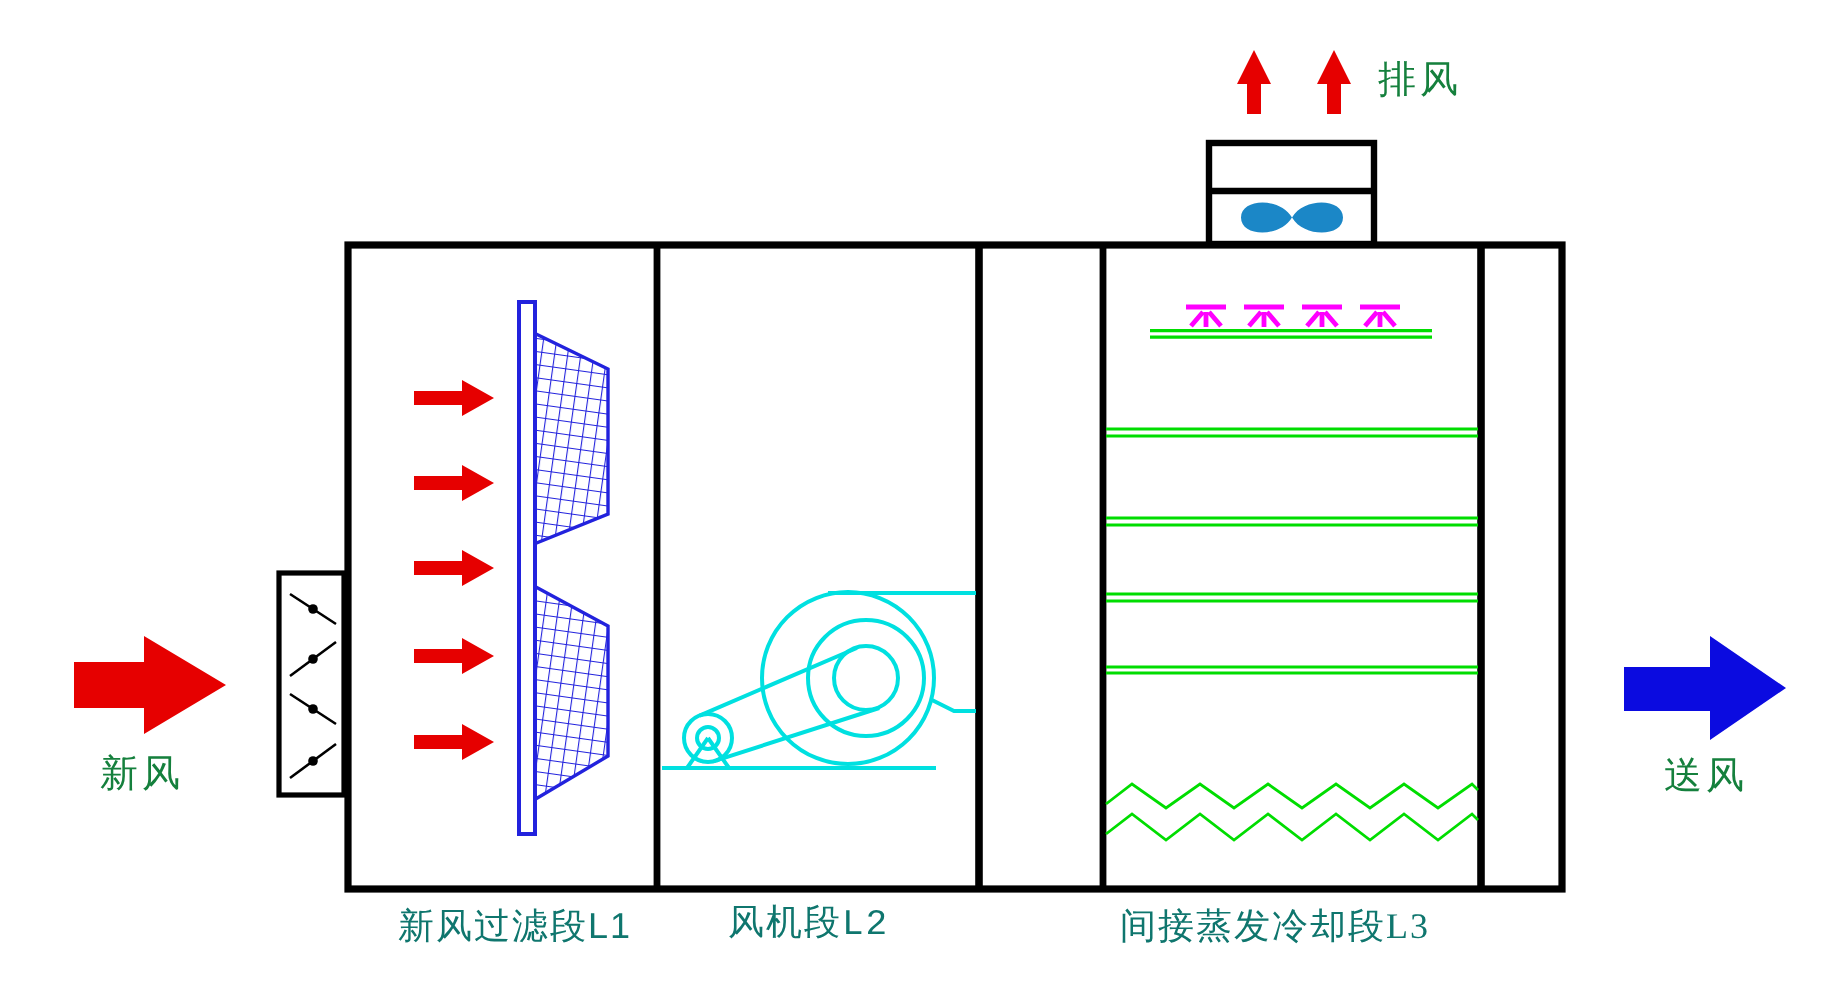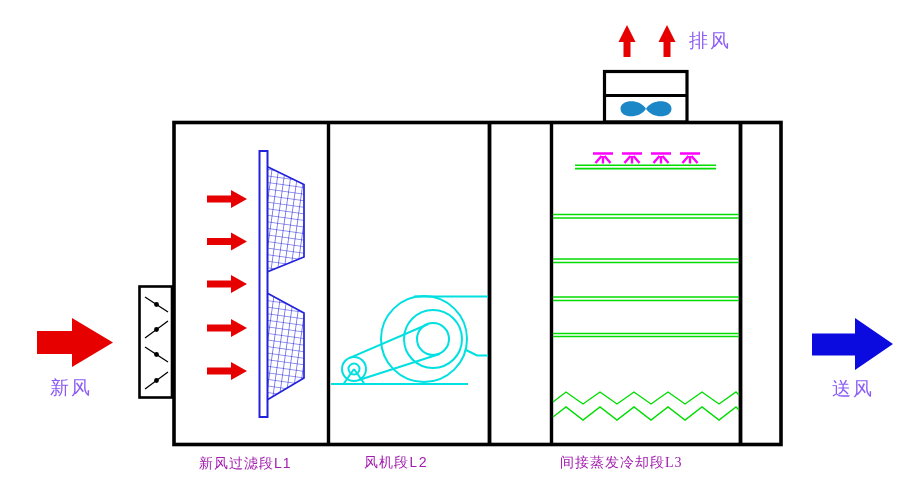--- a/index.html
+++ b/index.html
@@ -6,28 +6,28 @@
   .stage{
     position:relative;
     width:920px;height:503px;
     background:#ffffff;
     font-family:"Liberation Sans","DejaVu Sans",sans-serif;
     overflow:hidden;
   }
   .stage svg{position:absolute;left:0;top:0;}
   .lbl{
     position:absolute;
-    color:#8b5cf6;
+    color:#15803d;
     font-size:19px;
     letter-spacing:2px;
     white-space:nowrap;
     line-height:20px;
     user-select:none;
   }
-  .lbl.section{font-size:14px;letter-spacing:1px;color:#a21caf;}
+  .lbl.section{font-size:18px;letter-spacing:1px;color:#0f766e;}
 </style>
 </head>
 <body>
 
 <div class="stage">
 
   <svg width="920" height="503" viewBox="0 0 920 503">
     <defs>
       <pattern id="mesh" width="6.5" height="6.5" patternUnits="userSpaceOnUse" patternTransform="rotate(8)">
         <path d="M0 0 H6.5 M0 0 V6.5" stroke="#2222dd" stroke-width="1.1" fill="none"></path>

